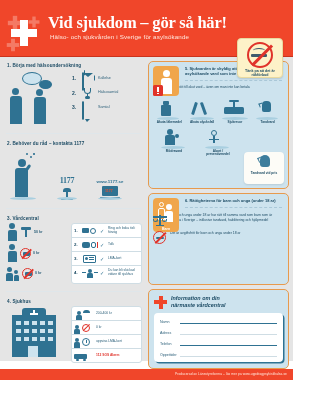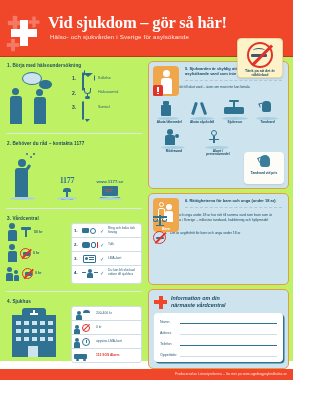--- a/index.html
+++ b/index.html
@@ -5,21 +5,21 @@
   * { box-sizing: border-box; margin:0; padding:0; }
   body {
     width: 293px; height: 414px;
     font-family: "Liberation Sans", sans-serif;
     background: #ffffff;
     overflow: hidden;
     position: relative;
   }
   .poster {
     width:293px; height:361px;
-    background:#bef264;
+    background:#e5e5e5;
     position:relative;
     display:flex; flex-direction:column;
   }
   
   .header {
     background:#f0462a;
     height:57px;
     position:relative;
     flex:none;
     overflow:hidden;

